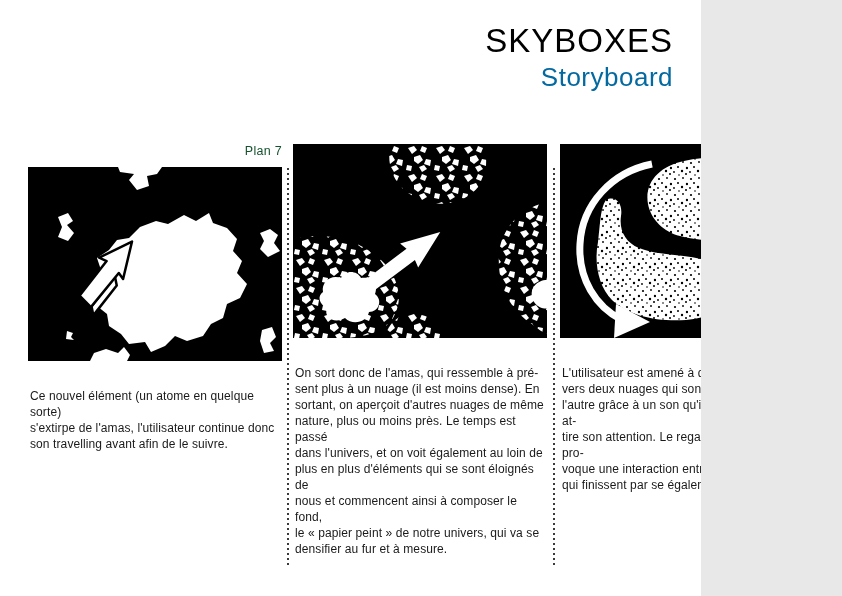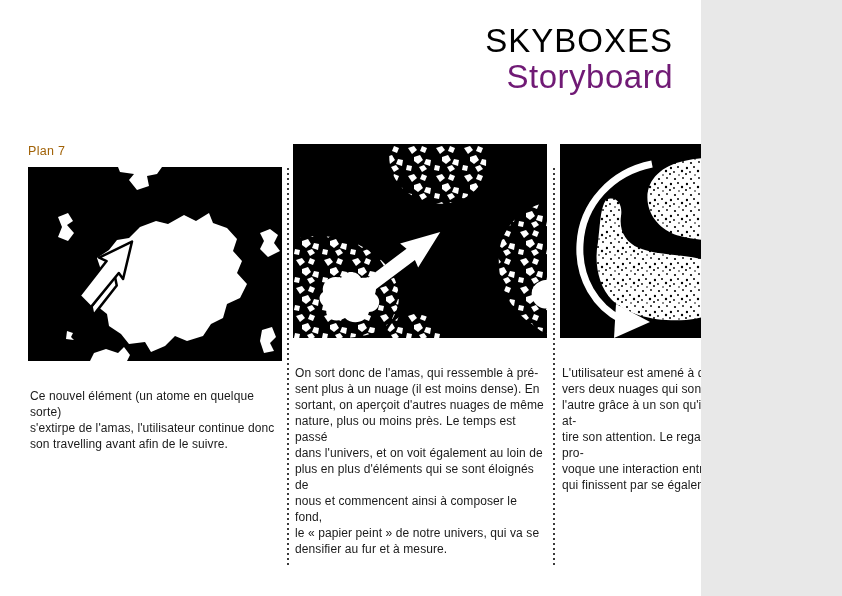--- a/index.html
+++ b/index.html
@@ -7,27 +7,27 @@
     position:relative;
     width:701px;height:596px;
     background:#ffffff;
     overflow:hidden;
     font-family:"Liberation Sans","DejaVu Sans",sans-serif;
     color:#000;
   }
   
   .header{position:absolute;top:22px;right:28px;text-align:right;}
   .title{font-size:33px;line-height:38px;letter-spacing:1px;font-weight:400;color:#000;}
-  .subtitle{font-size:33px;line-height:30px;letter-spacing:0.5px;margin-top:2px;color:#701a75;}
+  .subtitle{font-size:26px;line-height:30px;letter-spacing:0.5px;margin-top:2px;color:#0369a1;}
   
   .col{position:absolute;top:144px;width:254px;}
   .c1{left:28px;} .c2{left:293px;} .c3{left:560px;}
   .plan-label{
-    height:18px;font-size:12.5px;letter-spacing:0.3px;
-    color:#a16207;margin-bottom:5px;
+    height:18px;text-align:right;font-size:12.5px;letter-spacing:0.3px;
+    color:#14532d;margin-bottom:5px;
   }
   figure.frame{margin:0;width:254px;height:194px;}
   figure.frame svg{display:block;}
   .desc{
     margin:27px 2px 0 2px;
     font-size:12px;line-height:16px;letter-spacing:0.1px;
     color:#1a1a1a;white-space:pre-line;
   }
   
   .divider{

